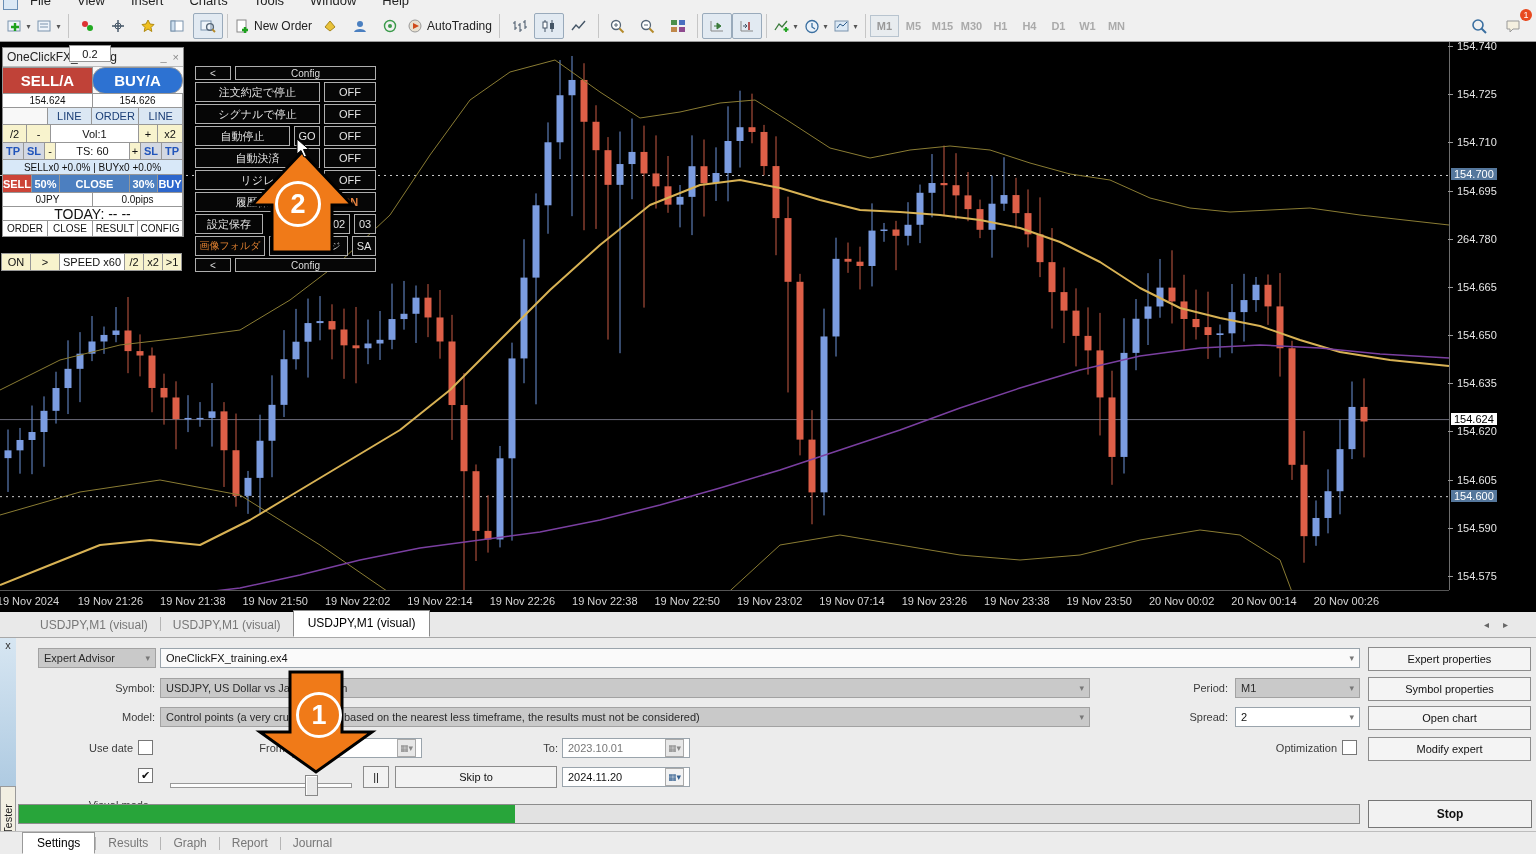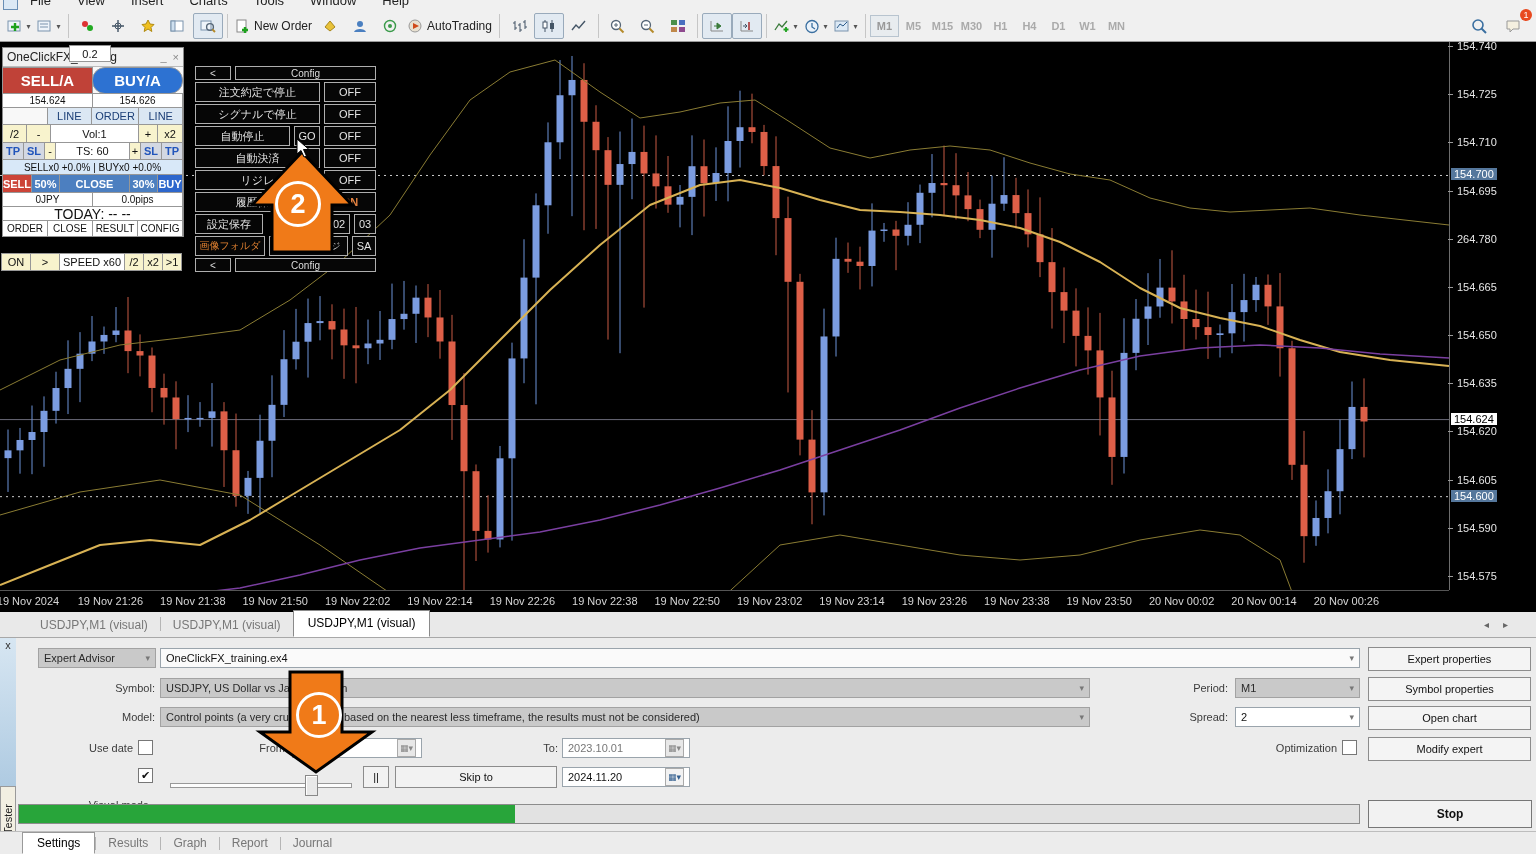--- a/index.html
+++ b/index.html
@@ -568,21 +568,21 @@
       <div class="tlabel" style="left: 28px;">19 Nov 2024</div>
       <div class="tlabel" style="left: 110.4px;">19 Nov 21:26</div>
       <div class="tlabel" style="left: 192.8px;">19 Nov 21:38</div>
       <div class="tlabel" style="left: 275.2px;">19 Nov 21:50</div>
       <div class="tlabel" style="left: 357.6px;">19 Nov 22:02</div>
       <div class="tlabel" style="left: 440px;">19 Nov 22:14</div>
       <div class="tlabel" style="left: 522.4px;">19 Nov 22:26</div>
       <div class="tlabel" style="left: 604.8px;">19 Nov 22:38</div>
       <div class="tlabel" style="left: 687.2px;">19 Nov 22:50</div>
       <div class="tlabel" style="left: 769.6px;">19 Nov 23:02</div>
-      <div class="tlabel" style="left: 852px;">19 Nov 23:14</div>
+      <div class="tlabel" style="left: 852px;">19 Nov 07:14</div>
       <div class="tlabel" style="left: 934.4px;">19 Nov 23:26</div>
       <div class="tlabel" style="left: 1016.8px;">19 Nov 23:38</div>
       <div class="tlabel" style="left: 1099.2px;">19 Nov 23:50</div>
       <div class="tlabel" style="left: 1181.6px;">20 Nov 00:02</div>
       <div class="tlabel" style="left: 1264px;">20 Nov 00:14</div>
       <div class="tlabel" style="left: 1346.4px;">20 Nov 00:26</div>
     </div>
 
   <div class="abs" id="ocf">
     <div class="titlebar">

